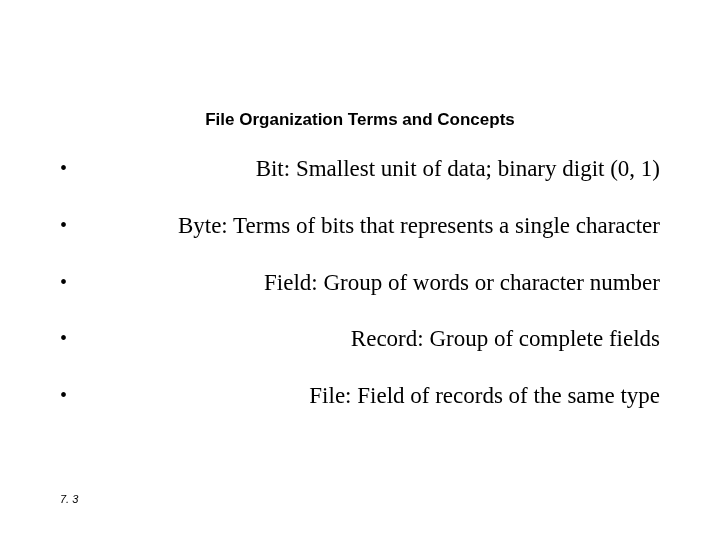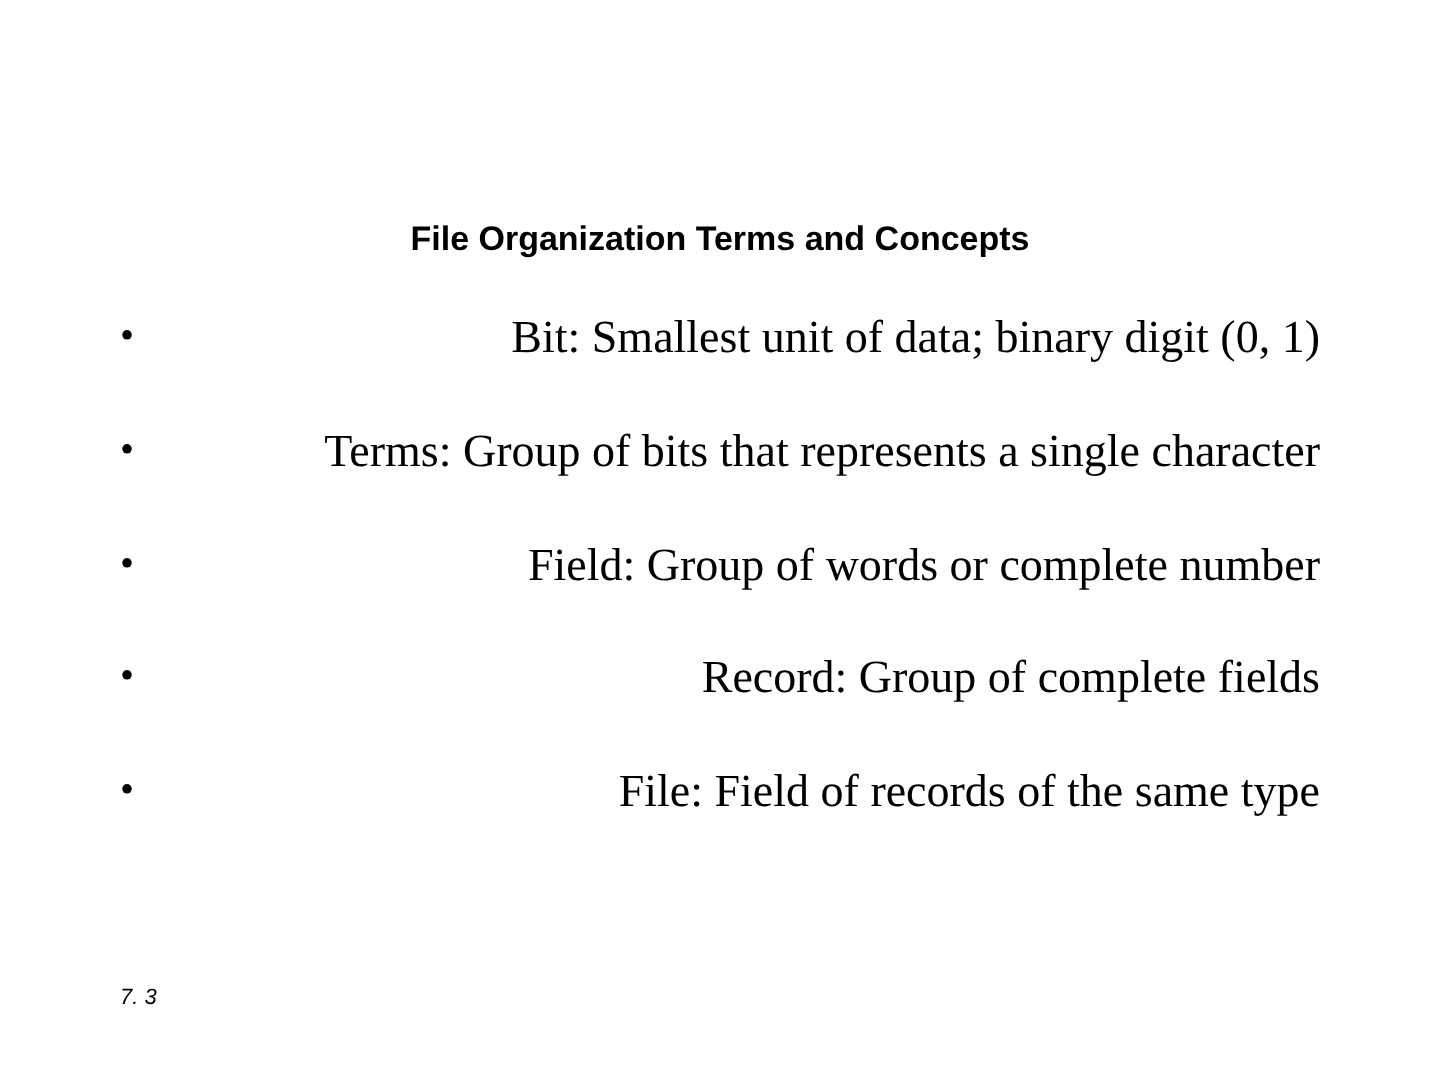--- a/index.html
+++ b/index.html
@@ -70,25 +70,25 @@
 
   <div class="title">File Organization Terms and Concepts</div>
 
   <div class="bullets">
     <div class="bullet-item">
       <span class="bullet-dot">•</span>
       <span class="bullet-text">Bit: Smallest unit of data; binary digit (0, 1)</span>
     </div>
     <div class="bullet-item">
       <span class="bullet-dot">•</span>
-      <span class="bullet-text">Terms: Group of bits that represents a single character</span>
+      <span class="bullet-text">Byte: Terms of bits that represents a single character</span>
     </div>
     <div class="bullet-item">
       <span class="bullet-dot">•</span>
-      <span class="bullet-text">Field: Group of words or complete number</span>
+      <span class="bullet-text">Field: Group of words or character number</span>
     </div>
     <div class="bullet-item">
       <span class="bullet-dot">•</span>
       <span class="bullet-text">Record: Group of complete fields</span>
     </div>
     <div class="bullet-item">
       <span class="bullet-dot">•</span>
       <span class="bullet-text">File: Field of records of the same type</span>
     </div>
   </div>

